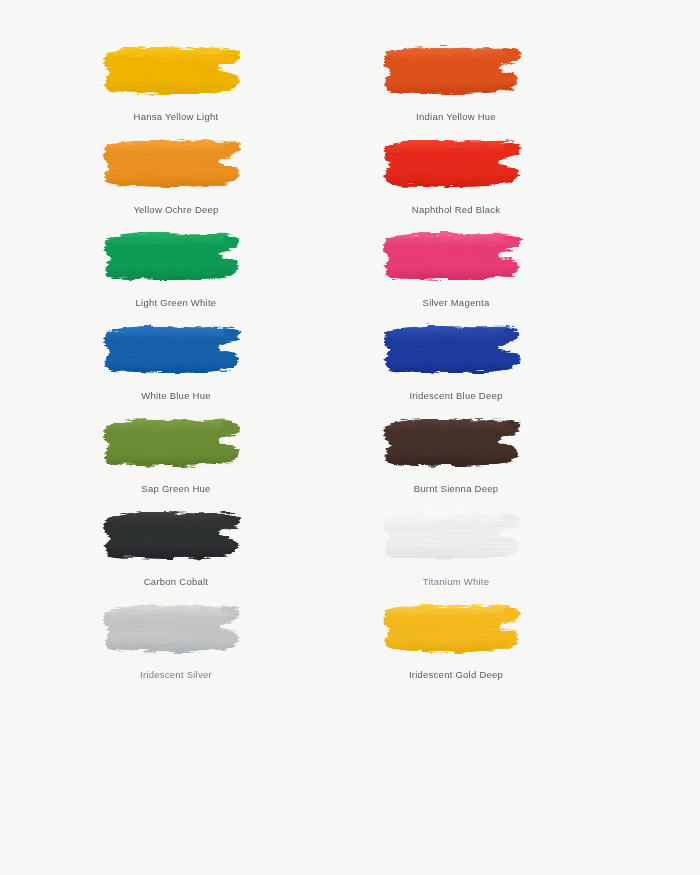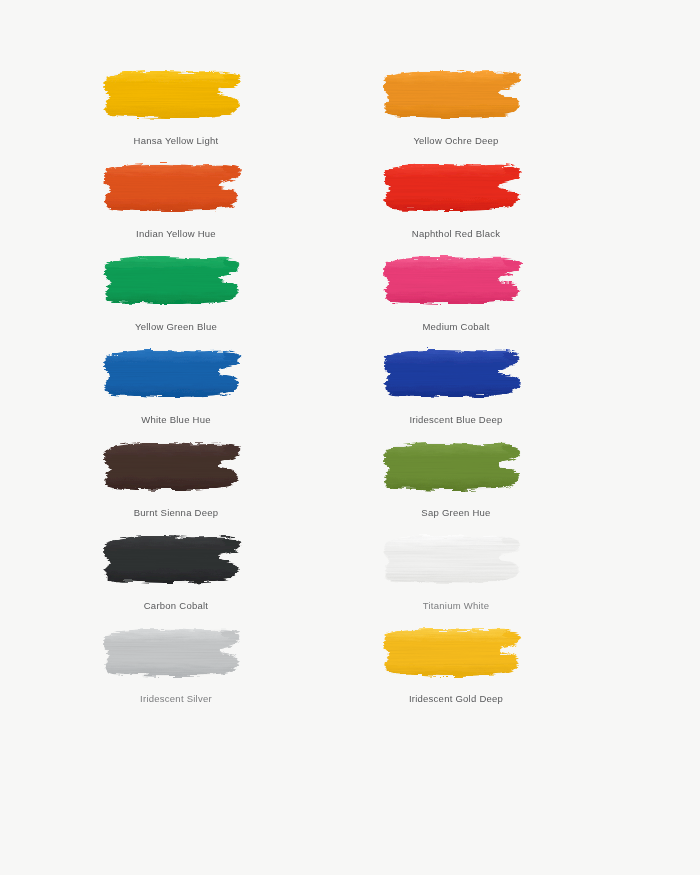--- a/index.html
+++ b/index.html
@@ -13,21 +13,21 @@
     background: #f7f7f6;
     font-family: "Liberation Sans", "DejaVu Sans", sans-serif;
     overflow: hidden;
   }
   #swatch-sheet {
     position: relative;
     width: 632px;
     height: 875px;
     background: #f7f7f6;
     box-sizing: border-box;
-    padding: 64px 0 0 0;
+    padding: 40px 0 0 0;
   }
   .swatch-grid {
     display: grid;
     grid-template-columns: 1fr 1fr;
     grid-auto-rows: 93px;
     width: 560px;
     margin: 0 auto;
     column-gap: 0px;
     row-gap: 0px;
   }
@@ -97,20 +97,51 @@
             </g>
             <rect x="0" y="0" width="150" height="62" filter="url(#bsh1b)" clip-path="url(#bsh1c)" opacity="0.16" style="mix-blend-mode:multiply"></rect>
           </svg>
         </div>
         <div class="swatch-label">Hansa Yellow Light</div>
       </div>
       <div class="swatch-cell">
         <div class="swatch-art">
           <svg viewBox="0 0 150 62" preserveAspectRatio="none">
             <defs>
+              <linearGradient id="bsh2g" x1="0" y1="0" x2="0" y2="1">
+                <stop offset="0%" stop-color="#ef6a33" stop-opacity="1"></stop>
+                <stop offset="28%" stop-color="#e2521d" stop-opacity="1"></stop>
+                <stop offset="72%" stop-color="#e2521d" stop-opacity="1"></stop>
+                <stop offset="100%" stop-color="#cf4514" stop-opacity="1"></stop>
+              </linearGradient>
+              <filter id="bsh2f" x="-12%" y="-25%" width="124%" height="150%">
+                <feTurbulence type="fractalNoise" baseFrequency="0.055 0.33" numOctaves="4" seed="17" result="n"></feTurbulence>
+                <feDisplacementMap in="SourceGraphic" in2="n" scale="7.5" xChannelSelector="R" yChannelSelector="G"></feDisplacementMap>
+              </filter>
+              <filter id="bsh2b" x="-12%" y="-25%" width="124%" height="150%">
+                <feTurbulence type="fractalNoise" baseFrequency="0.012 0.85" numOctaves="3" seed="37"></feTurbulence>
+                <feColorMatrix type="saturate" values="0"></feColorMatrix>
+              </filter>
+              <clipPath id="bsh2c">
+                <path d="M6 13 C 20 7, 52 6, 86 8 C 108 9, 120 6, 131 9 C 140 11, 141 19, 134 22 C 128 25, 120 24, 118 28 C 117 33, 127 31, 133 34 C 140 37, 139 46, 131 49 C 118 54, 70 55, 40 53 C 22 52, 12 54, 7 50 C 2 45, 5 38, 8 34 C 11 30, 3 29, 3 23 C 3 18, 4 15, 6 13 Z"></path>
+              </clipPath>
+            </defs>
+            <g filter="url(#bsh2f)">
+              <path d="M6 13 C 20 7, 52 6, 86 8 C 108 9, 120 6, 131 9 C 140 11, 141 19, 134 22 C 128 25, 120 24, 118 28 C 117 33, 127 31, 133 34 C 140 37, 139 46, 131 49 C 118 54, 70 55, 40 53 C 22 52, 12 54, 7 50 C 2 45, 5 38, 8 34 C 11 30, 3 29, 3 23 C 3 18, 4 15, 6 13 Z" fill="url(#bsh2g)"></path>
+              <path d="M123 10 C 129 8, 137 9, 139 13 C 141 17, 134 19, 128 17 C 123 15, 120 12, 123 10 Z" fill="#e2521d" opacity="0.92"></path>
+            </g>
+            <rect x="0" y="0" width="150" height="62" filter="url(#bsh2b)" clip-path="url(#bsh2c)" opacity="0.16" style="mix-blend-mode:multiply"></rect>
+          </svg>
+        </div>
+        <div class="swatch-label">Indian Yellow Hue</div>
+      </div>
+      <div class="swatch-cell">
+        <div class="swatch-art">
+          <svg viewBox="0 0 150 62" preserveAspectRatio="none">
+            <defs>
               <linearGradient id="bsh3g" x1="0" y1="0" x2="0" y2="1">
                 <stop offset="0%" stop-color="#ffa737" stop-opacity="1"></stop>
                 <stop offset="28%" stop-color="#ef9320" stop-opacity="1"></stop>
                 <stop offset="72%" stop-color="#ef9320" stop-opacity="1"></stop>
                 <stop offset="100%" stop-color="#de8414" stop-opacity="1"></stop>
               </linearGradient>
               <filter id="bsh3f" x="-12%" y="-25%" width="124%" height="150%">
                 <feTurbulence type="fractalNoise" baseFrequency="0.055 0.33" numOctaves="4" seed="24" result="n"></feTurbulence>
                 <feDisplacementMap in="SourceGraphic" in2="n" scale="7.5" xChannelSelector="R" yChannelSelector="G"></feDisplacementMap>
               </filter>
@@ -128,51 +159,20 @@
             </g>
             <rect x="0" y="0" width="150" height="62" filter="url(#bsh3b)" clip-path="url(#bsh3c)" opacity="0.16" style="mix-blend-mode:multiply"></rect>
           </svg>
         </div>
         <div class="swatch-label">Yellow Ochre Deep</div>
       </div>
       <div class="swatch-cell">
         <div class="swatch-art">
           <svg viewBox="0 0 150 62" preserveAspectRatio="none">
             <defs>
-              <linearGradient id="bsh2g" x1="0" y1="0" x2="0" y2="1">
-                <stop offset="0%" stop-color="#ef6a33" stop-opacity="1"></stop>
-                <stop offset="28%" stop-color="#e2521d" stop-opacity="1"></stop>
-                <stop offset="72%" stop-color="#e2521d" stop-opacity="1"></stop>
-                <stop offset="100%" stop-color="#cf4514" stop-opacity="1"></stop>
-              </linearGradient>
-              <filter id="bsh2f" x="-12%" y="-25%" width="124%" height="150%">
-                <feTurbulence type="fractalNoise" baseFrequency="0.055 0.33" numOctaves="4" seed="17" result="n"></feTurbulence>
-                <feDisplacementMap in="SourceGraphic" in2="n" scale="7.5" xChannelSelector="R" yChannelSelector="G"></feDisplacementMap>
-              </filter>
-              <filter id="bsh2b" x="-12%" y="-25%" width="124%" height="150%">
-                <feTurbulence type="fractalNoise" baseFrequency="0.012 0.85" numOctaves="3" seed="37"></feTurbulence>
-                <feColorMatrix type="saturate" values="0"></feColorMatrix>
-              </filter>
-              <clipPath id="bsh2c">
-                <path d="M6 13 C 20 7, 52 6, 86 8 C 108 9, 120 6, 131 9 C 140 11, 141 19, 134 22 C 128 25, 120 24, 118 28 C 117 33, 127 31, 133 34 C 140 37, 139 46, 131 49 C 118 54, 70 55, 40 53 C 22 52, 12 54, 7 50 C 2 45, 5 38, 8 34 C 11 30, 3 29, 3 23 C 3 18, 4 15, 6 13 Z"></path>
-              </clipPath>
-            </defs>
-            <g filter="url(#bsh2f)">
-              <path d="M6 13 C 20 7, 52 6, 86 8 C 108 9, 120 6, 131 9 C 140 11, 141 19, 134 22 C 128 25, 120 24, 118 28 C 117 33, 127 31, 133 34 C 140 37, 139 46, 131 49 C 118 54, 70 55, 40 53 C 22 52, 12 54, 7 50 C 2 45, 5 38, 8 34 C 11 30, 3 29, 3 23 C 3 18, 4 15, 6 13 Z" fill="url(#bsh2g)"></path>
-              <path d="M123 10 C 129 8, 137 9, 139 13 C 141 17, 134 19, 128 17 C 123 15, 120 12, 123 10 Z" fill="#e2521d" opacity="0.92"></path>
-            </g>
-            <rect x="0" y="0" width="150" height="62" filter="url(#bsh2b)" clip-path="url(#bsh2c)" opacity="0.16" style="mix-blend-mode:multiply"></rect>
-          </svg>
-        </div>
-        <div class="swatch-label">Indian Yellow Hue</div>
-      </div>
-      <div class="swatch-cell">
-        <div class="swatch-art">
-          <svg viewBox="0 0 150 62" preserveAspectRatio="none">
-            <defs>
               <linearGradient id="bsh4g" x1="0" y1="0" x2="0" y2="1">
                 <stop offset="0%" stop-color="#f94232" stop-opacity="1"></stop>
                 <stop offset="28%" stop-color="#ea2a1b" stop-opacity="1"></stop>
                 <stop offset="72%" stop-color="#ea2a1b" stop-opacity="1"></stop>
                 <stop offset="100%" stop-color="#d51d10" stop-opacity="1"></stop>
               </linearGradient>
               <filter id="bsh4f" x="-12%" y="-25%" width="124%" height="150%">
                 <feTurbulence type="fractalNoise" baseFrequency="0.055 0.33" numOctaves="4" seed="31" result="n"></feTurbulence>
                 <feDisplacementMap in="SourceGraphic" in2="n" scale="7.5" xChannelSelector="R" yChannelSelector="G"></feDisplacementMap>
               </filter>
@@ -215,21 +215,21 @@
                 <path d="M6 13 C 20 7, 52 6, 86 8 C 108 9, 120 6, 131 9 C 140 11, 141 19, 134 22 C 128 25, 120 24, 118 28 C 117 33, 127 31, 133 34 C 140 37, 139 46, 131 49 C 118 54, 70 55, 40 53 C 22 52, 12 54, 7 50 C 2 45, 5 38, 8 34 C 11 30, 3 29, 3 23 C 3 18, 4 15, 6 13 Z"></path>
               </clipPath>
             </defs>
             <g filter="url(#bsh5f)">
               <path d="M6 13 C 20 7, 52 6, 86 8 C 108 9, 120 6, 131 9 C 140 11, 141 19, 134 22 C 128 25, 120 24, 118 28 C 117 33, 127 31, 133 34 C 140 37, 139 46, 131 49 C 118 54, 70 55, 40 53 C 22 52, 12 54, 7 50 C 2 45, 5 38, 8 34 C 11 30, 3 29, 3 23 C 3 18, 4 15, 6 13 Z" fill="url(#bsh5g)"></path>
               <path d="M123 10 C 129 8, 137 9, 139 13 C 141 17, 134 19, 128 17 C 123 15, 120 12, 123 10 Z" fill="#0d9f56" opacity="0.92"></path>
             </g>
             <rect x="0" y="0" width="150" height="62" filter="url(#bsh5b)" clip-path="url(#bsh5c)" opacity="0.16" style="mix-blend-mode:multiply"></rect>
           </svg>
         </div>
-        <div class="swatch-label">Yellow Green Blue</div>
+        <div class="swatch-label">Light Green White</div>
       </div>
       <div class="swatch-cell">
         <div class="swatch-art">
           <svg viewBox="0 0 150 62" preserveAspectRatio="none">
             <defs>
               <linearGradient id="bsh6g" x1="0" y1="0" x2="0" y2="1">
                 <stop offset="0%" stop-color="#f75c92" stop-opacity="1"></stop>
                 <stop offset="28%" stop-color="#ec3d78" stop-opacity="1"></stop>
                 <stop offset="72%" stop-color="#ec3d78" stop-opacity="1"></stop>
                 <stop offset="100%" stop-color="#db2c68" stop-opacity="1"></stop>
@@ -246,21 +246,21 @@
                 <path d="M6 13 C 20 7, 52 6, 86 8 C 108 9, 120 6, 131 9 C 140 11, 141 19, 134 22 C 128 25, 120 24, 118 28 C 117 33, 127 31, 133 34 C 140 37, 139 46, 131 49 C 118 54, 70 55, 40 53 C 22 52, 12 54, 7 50 C 2 45, 5 38, 8 34 C 11 30, 3 29, 3 23 C 3 18, 4 15, 6 13 Z"></path>
               </clipPath>
             </defs>
             <g filter="url(#bsh6f)">
               <path d="M6 13 C 20 7, 52 6, 86 8 C 108 9, 120 6, 131 9 C 140 11, 141 19, 134 22 C 128 25, 120 24, 118 28 C 117 33, 127 31, 133 34 C 140 37, 139 46, 131 49 C 118 54, 70 55, 40 53 C 22 52, 12 54, 7 50 C 2 45, 5 38, 8 34 C 11 30, 3 29, 3 23 C 3 18, 4 15, 6 13 Z" fill="url(#bsh6g)"></path>
               <path d="M123 10 C 129 8, 137 9, 139 13 C 141 17, 134 19, 128 17 C 123 15, 120 12, 123 10 Z" fill="#ec3d78" opacity="0.92"></path>
             </g>
             <rect x="0" y="0" width="150" height="62" filter="url(#bsh6b)" clip-path="url(#bsh6c)" opacity="0.16" style="mix-blend-mode:multiply"></rect>
           </svg>
         </div>
-        <div class="swatch-label">Medium Cobalt</div>
+        <div class="swatch-label">Silver Magenta</div>
       </div>
       <div class="swatch-cell">
         <div class="swatch-art">
           <svg viewBox="0 0 150 62" preserveAspectRatio="none">
             <defs>
               <linearGradient id="bsh7g" x1="0" y1="0" x2="0" y2="1">
                 <stop offset="0%" stop-color="#2a79c5" stop-opacity="1"></stop>
                 <stop offset="28%" stop-color="#1763ae" stop-opacity="1"></stop>
                 <stop offset="72%" stop-color="#1763ae" stop-opacity="1"></stop>
                 <stop offset="100%" stop-color="#0e559b" stop-opacity="1"></stop>
@@ -314,20 +314,51 @@
             </g>
             <rect x="0" y="0" width="150" height="62" filter="url(#bsh8b)" clip-path="url(#bsh8c)" opacity="0.16" style="mix-blend-mode:multiply"></rect>
           </svg>
         </div>
         <div class="swatch-label">Iridescent Blue Deep</div>
       </div>
       <div class="swatch-cell">
         <div class="swatch-art">
           <svg viewBox="0 0 150 62" preserveAspectRatio="none">
             <defs>
+              <linearGradient id="bsh9g" x1="0" y1="0" x2="0" y2="1">
+                <stop offset="0%" stop-color="#80a248" stop-opacity="1"></stop>
+                <stop offset="28%" stop-color="#6d8f35" stop-opacity="1"></stop>
+                <stop offset="72%" stop-color="#6d8f35" stop-opacity="1"></stop>
+                <stop offset="100%" stop-color="#5e7d2a" stop-opacity="1"></stop>
+              </linearGradient>
+              <filter id="bsh9f" x="-12%" y="-25%" width="124%" height="150%">
+                <feTurbulence type="fractalNoise" baseFrequency="0.055 0.33" numOctaves="4" seed="66" result="n"></feTurbulence>
+                <feDisplacementMap in="SourceGraphic" in2="n" scale="7.5" xChannelSelector="R" yChannelSelector="G"></feDisplacementMap>
+              </filter>
+              <filter id="bsh9b" x="-12%" y="-25%" width="124%" height="150%">
+                <feTurbulence type="fractalNoise" baseFrequency="0.012 0.85" numOctaves="3" seed="128"></feTurbulence>
+                <feColorMatrix type="saturate" values="0"></feColorMatrix>
+              </filter>
+              <clipPath id="bsh9c">
+                <path d="M6 13 C 20 7, 52 6, 86 8 C 108 9, 120 6, 131 9 C 140 11, 141 19, 134 22 C 128 25, 120 24, 118 28 C 117 33, 127 31, 133 34 C 140 37, 139 46, 131 49 C 118 54, 70 55, 40 53 C 22 52, 12 54, 7 50 C 2 45, 5 38, 8 34 C 11 30, 3 29, 3 23 C 3 18, 4 15, 6 13 Z"></path>
+              </clipPath>
+            </defs>
+            <g filter="url(#bsh9f)">
+              <path d="M6 13 C 20 7, 52 6, 86 8 C 108 9, 120 6, 131 9 C 140 11, 141 19, 134 22 C 128 25, 120 24, 118 28 C 117 33, 127 31, 133 34 C 140 37, 139 46, 131 49 C 118 54, 70 55, 40 53 C 22 52, 12 54, 7 50 C 2 45, 5 38, 8 34 C 11 30, 3 29, 3 23 C 3 18, 4 15, 6 13 Z" fill="url(#bsh9g)"></path>
+              <path d="M123 10 C 129 8, 137 9, 139 13 C 141 17, 134 19, 128 17 C 123 15, 120 12, 123 10 Z" fill="#6d8f35" opacity="0.92"></path>
+            </g>
+            <rect x="0" y="0" width="150" height="62" filter="url(#bsh9b)" clip-path="url(#bsh9c)" opacity="0.16" style="mix-blend-mode:multiply"></rect>
+          </svg>
+        </div>
+        <div class="swatch-label">Sap Green Hue</div>
+      </div>
+      <div class="swatch-cell">
+        <div class="swatch-art">
+          <svg viewBox="0 0 150 62" preserveAspectRatio="none">
+            <defs>
               <linearGradient id="bsh10g" x1="0" y1="0" x2="0" y2="1">
                 <stop offset="0%" stop-color="#56403a" stop-opacity="1"></stop>
                 <stop offset="28%" stop-color="#45302c" stop-opacity="1"></stop>
                 <stop offset="72%" stop-color="#45302c" stop-opacity="1"></stop>
                 <stop offset="100%" stop-color="#382520" stop-opacity="1"></stop>
               </linearGradient>
               <filter id="bsh10f" x="-12%" y="-25%" width="124%" height="150%">
                 <feTurbulence type="fractalNoise" baseFrequency="0.055 0.33" numOctaves="4" seed="73" result="n"></feTurbulence>
                 <feDisplacementMap in="SourceGraphic" in2="n" scale="7.5" xChannelSelector="R" yChannelSelector="G"></feDisplacementMap>
               </filter>
@@ -345,51 +376,20 @@
             </g>
             <rect x="0" y="0" width="150" height="62" filter="url(#bsh10b)" clip-path="url(#bsh10c)" opacity="0.16" style="mix-blend-mode:multiply"></rect>
           </svg>
         </div>
         <div class="swatch-label">Burnt Sienna Deep</div>
       </div>
       <div class="swatch-cell">
         <div class="swatch-art">
           <svg viewBox="0 0 150 62" preserveAspectRatio="none">
             <defs>
-              <linearGradient id="bsh9g" x1="0" y1="0" x2="0" y2="1">
-                <stop offset="0%" stop-color="#80a248" stop-opacity="1"></stop>
-                <stop offset="28%" stop-color="#6d8f35" stop-opacity="1"></stop>
-                <stop offset="72%" stop-color="#6d8f35" stop-opacity="1"></stop>
-                <stop offset="100%" stop-color="#5e7d2a" stop-opacity="1"></stop>
-              </linearGradient>
-              <filter id="bsh9f" x="-12%" y="-25%" width="124%" height="150%">
-                <feTurbulence type="fractalNoise" baseFrequency="0.055 0.33" numOctaves="4" seed="66" result="n"></feTurbulence>
-                <feDisplacementMap in="SourceGraphic" in2="n" scale="7.5" xChannelSelector="R" yChannelSelector="G"></feDisplacementMap>
-              </filter>
-              <filter id="bsh9b" x="-12%" y="-25%" width="124%" height="150%">
-                <feTurbulence type="fractalNoise" baseFrequency="0.012 0.85" numOctaves="3" seed="128"></feTurbulence>
-                <feColorMatrix type="saturate" values="0"></feColorMatrix>
-              </filter>
-              <clipPath id="bsh9c">
-                <path d="M6 13 C 20 7, 52 6, 86 8 C 108 9, 120 6, 131 9 C 140 11, 141 19, 134 22 C 128 25, 120 24, 118 28 C 117 33, 127 31, 133 34 C 140 37, 139 46, 131 49 C 118 54, 70 55, 40 53 C 22 52, 12 54, 7 50 C 2 45, 5 38, 8 34 C 11 30, 3 29, 3 23 C 3 18, 4 15, 6 13 Z"></path>
-              </clipPath>
-            </defs>
-            <g filter="url(#bsh9f)">
-              <path d="M6 13 C 20 7, 52 6, 86 8 C 108 9, 120 6, 131 9 C 140 11, 141 19, 134 22 C 128 25, 120 24, 118 28 C 117 33, 127 31, 133 34 C 140 37, 139 46, 131 49 C 118 54, 70 55, 40 53 C 22 52, 12 54, 7 50 C 2 45, 5 38, 8 34 C 11 30, 3 29, 3 23 C 3 18, 4 15, 6 13 Z" fill="url(#bsh9g)"></path>
-              <path d="M123 10 C 129 8, 137 9, 139 13 C 141 17, 134 19, 128 17 C 123 15, 120 12, 123 10 Z" fill="#6d8f35" opacity="0.92"></path>
-            </g>
-            <rect x="0" y="0" width="150" height="62" filter="url(#bsh9b)" clip-path="url(#bsh9c)" opacity="0.16" style="mix-blend-mode:multiply"></rect>
-          </svg>
-        </div>
-        <div class="swatch-label">Sap Green Hue</div>
-      </div>
-      <div class="swatch-cell">
-        <div class="swatch-art">
-          <svg viewBox="0 0 150 62" preserveAspectRatio="none">
-            <defs>
               <linearGradient id="bsh11g" x1="0" y1="0" x2="0" y2="1">
                 <stop offset="0%" stop-color="#3e4042" stop-opacity="1"></stop>
                 <stop offset="28%" stop-color="#2f3032" stop-opacity="1"></stop>
                 <stop offset="72%" stop-color="#2f3032" stop-opacity="1"></stop>
                 <stop offset="100%" stop-color="#232426" stop-opacity="1"></stop>
               </linearGradient>
               <filter id="bsh11f" x="-12%" y="-25%" width="124%" height="150%">
                 <feTurbulence type="fractalNoise" baseFrequency="0.055 0.33" numOctaves="4" seed="80" result="n"></feTurbulence>
                 <feDisplacementMap in="SourceGraphic" in2="n" scale="7.5" xChannelSelector="R" yChannelSelector="G"></feDisplacementMap>
               </filter>

